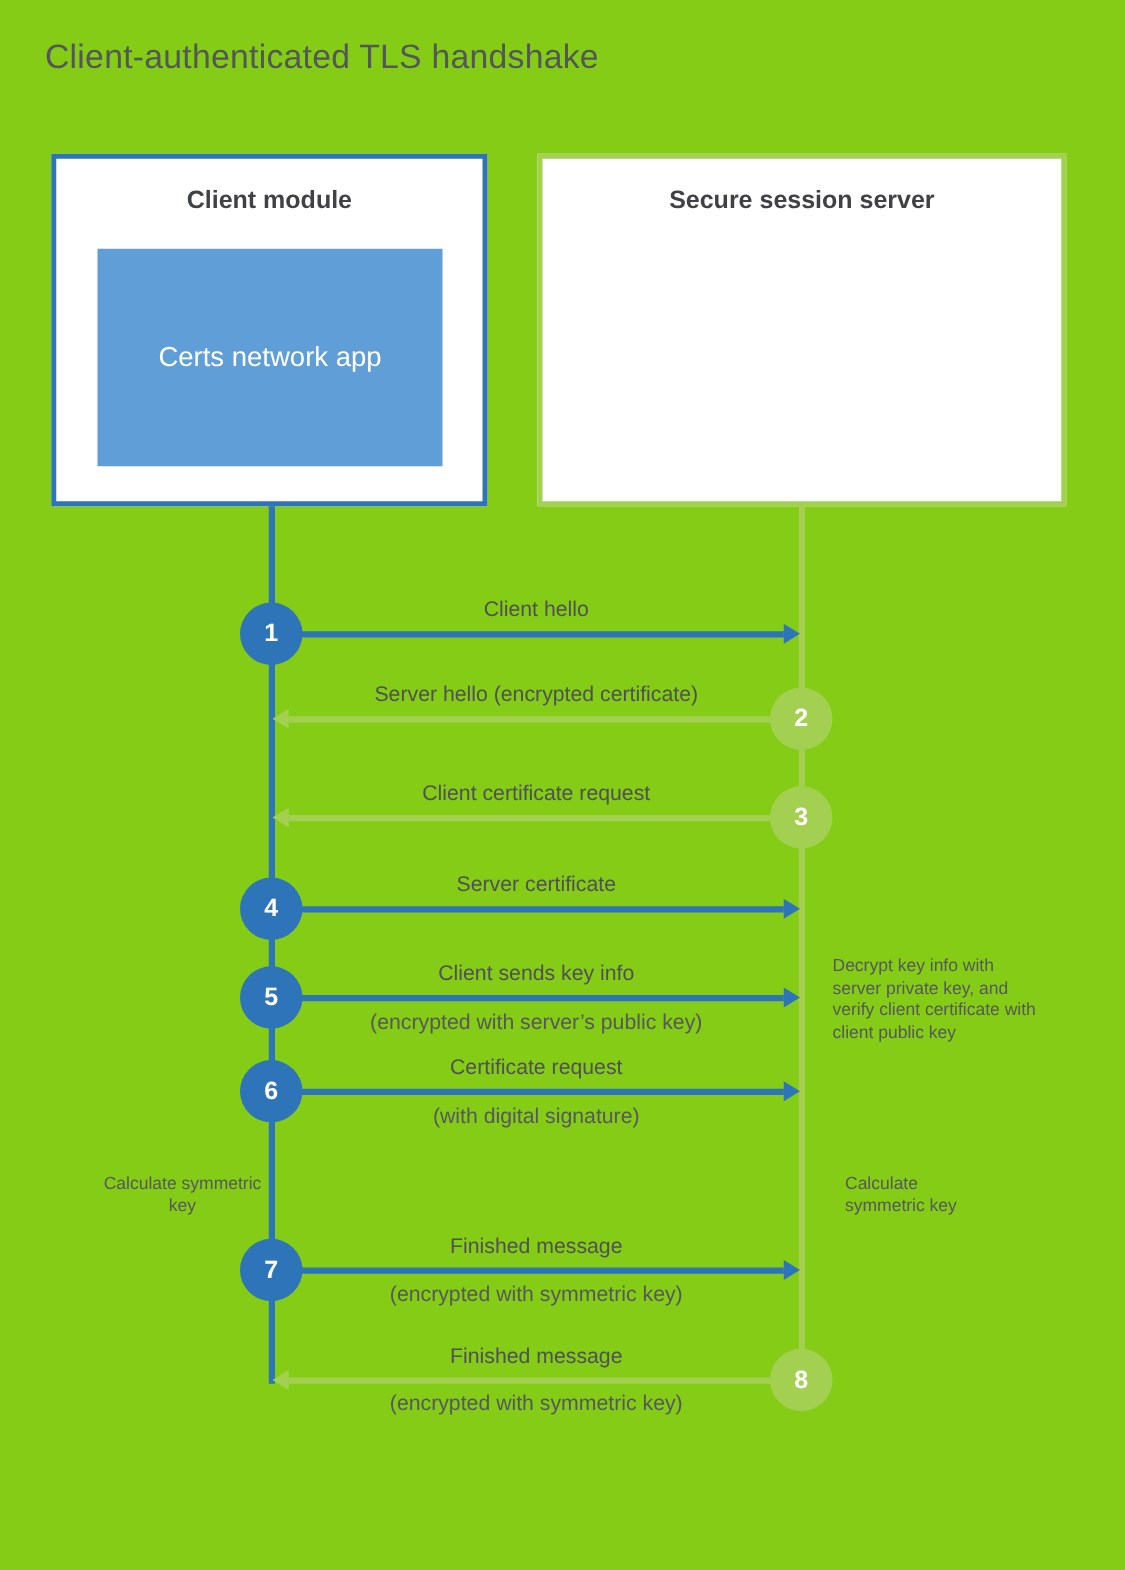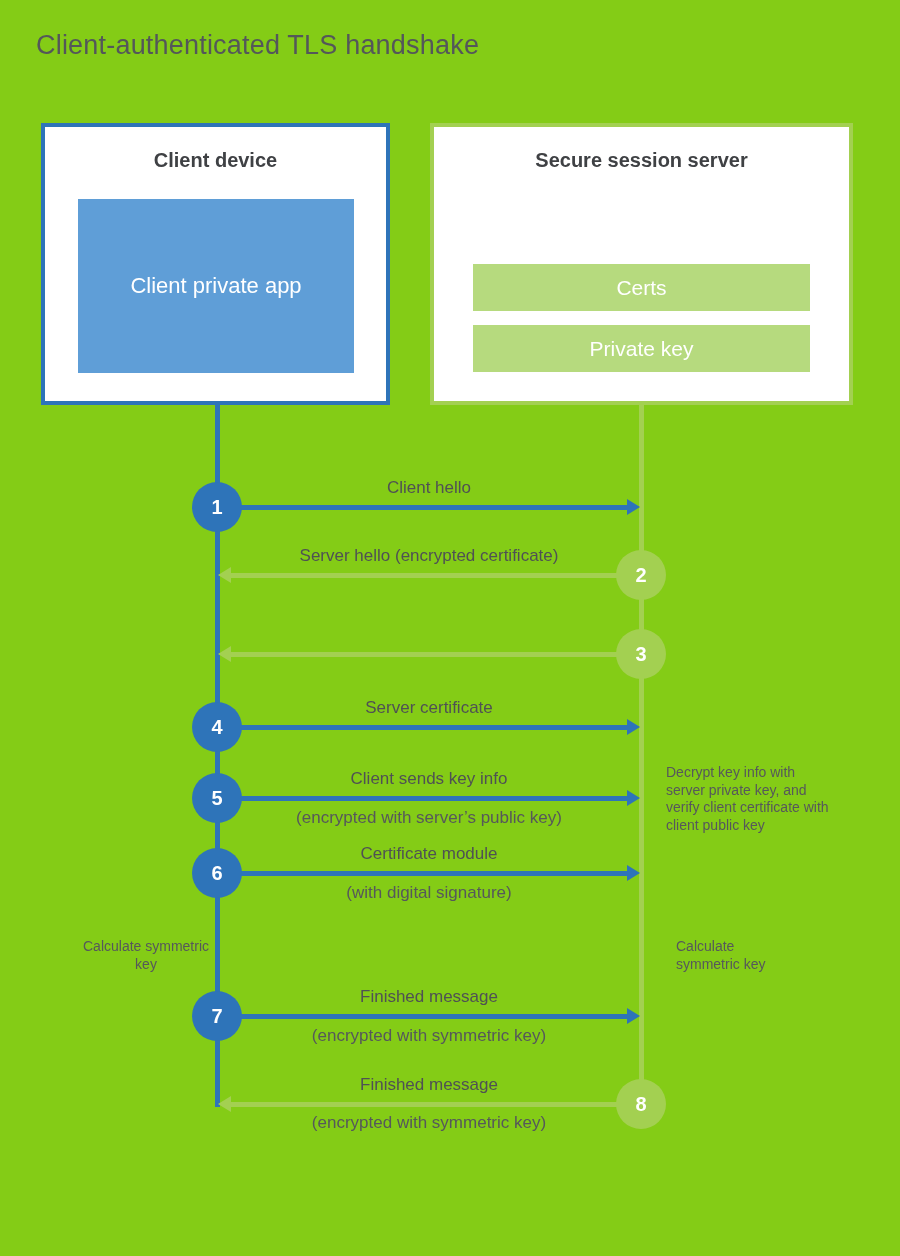--- a/index.html
+++ b/index.html
@@ -36,59 +36,58 @@
   .side-note.centered{text-align:center;}
 </style>
 </head>
 <body>
 
 <div class="canvas">
 
   <h1 class="title">Client-authenticated TLS handshake</h1>
 
   <div class="actor-box client">
-    <div class="actor-title">Client device</div>
+    <div class="actor-title">Client module</div>
   </div>
-  <div class="client-app">Client private app</div>
+  <div class="client-app">Certs network app</div>
 
   <div class="actor-box server">
     <div class="actor-title">Secure session server</div>
   </div>
-  <div class="server-bar" style="top:264px">Certs</div>
-  <div class="server-bar" style="top:325px">Private key</div>
 
   <div class="lifeline blue-bg" style="left:215px;top:405px;height:702px"></div>
   <div class="lifeline green-bg" style="left:639px;top:405px;height:700px"></div>
 
   <div class="msg-label" style="top:478px">Client hello</div>
   <div class="hline blue-bg" style="top:505px;left:217px;width:410px"></div>
   <div class="head-right" style="top:499px;left:627px"></div>
   <div class="circle blue-bg" style="top:482px;left:192px">1</div>
 
   <div class="msg-label" style="top:546px">Server hello (encrypted certificate)</div>
   <div class="hline green-bg" style="top:573px;left:231px;width:410px"></div>
   <div class="head-left" style="top:567px;left:218px"></div>
   <div class="circle green-bg" style="top:550px;left:616px">2</div>
 
+  <div class="msg-label" style="top:625px">Client certificate request</div>
   <div class="hline green-bg" style="top:652px;left:231px;width:410px"></div>
   <div class="head-left" style="top:646px;left:218px"></div>
   <div class="circle green-bg" style="top:629px;left:616px">3</div>
 
   <div class="msg-label" style="top:698px">Server certificate</div>
   <div class="hline blue-bg" style="top:725px;left:217px;width:410px"></div>
   <div class="head-right" style="top:719px;left:627px"></div>
   <div class="circle blue-bg" style="top:702px;left:192px">4</div>
 
   <div class="msg-label" style="top:769px">Client sends key info</div>
   <div class="hline blue-bg" style="top:796px;left:217px;width:410px"></div>
   <div class="head-right" style="top:790px;left:627px"></div>
   <div class="circle blue-bg" style="top:773px;left:192px">5</div>
   <div class="msg-sublabel" style="top:808px">(encrypted with server’s public key)</div>
 
-  <div class="msg-label" style="top:844px">Certificate module</div>
+  <div class="msg-label" style="top:844px">Certificate request</div>
   <div class="hline blue-bg" style="top:871px;left:217px;width:410px"></div>
   <div class="head-right" style="top:865px;left:627px"></div>
   <div class="circle blue-bg" style="top:848px;left:192px">6</div>
   <div class="msg-sublabel" style="top:883px">(with digital signature)</div>
 
   <div class="msg-label" style="top:987px">Finished message</div>
   <div class="hline blue-bg" style="top:1014px;left:217px;width:410px"></div>
   <div class="head-right" style="top:1008px;left:627px"></div>
   <div class="circle blue-bg" style="top:991px;left:192px">7</div>
   <div class="msg-sublabel" style="top:1026px">(encrypted with symmetric key)</div>

